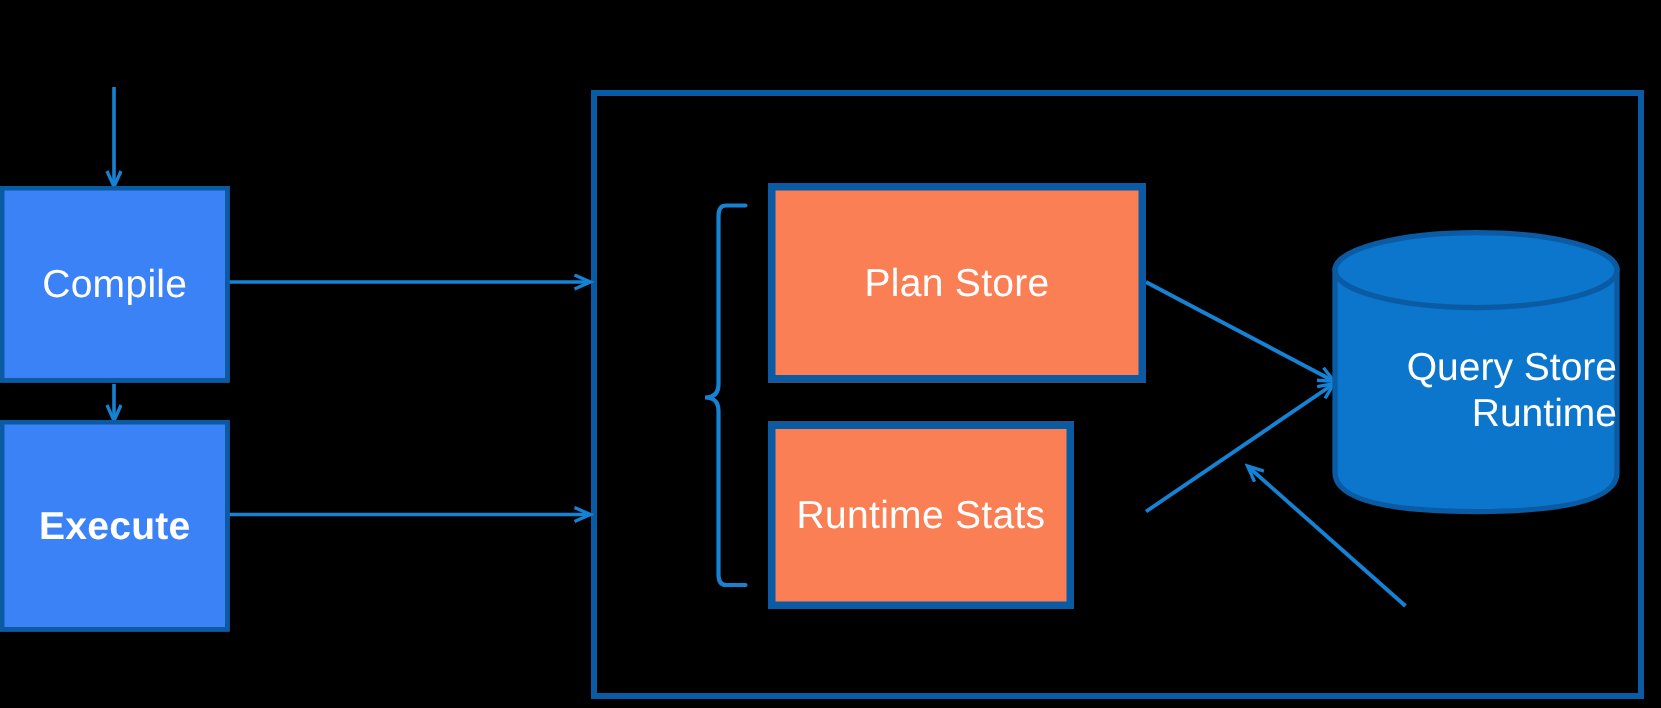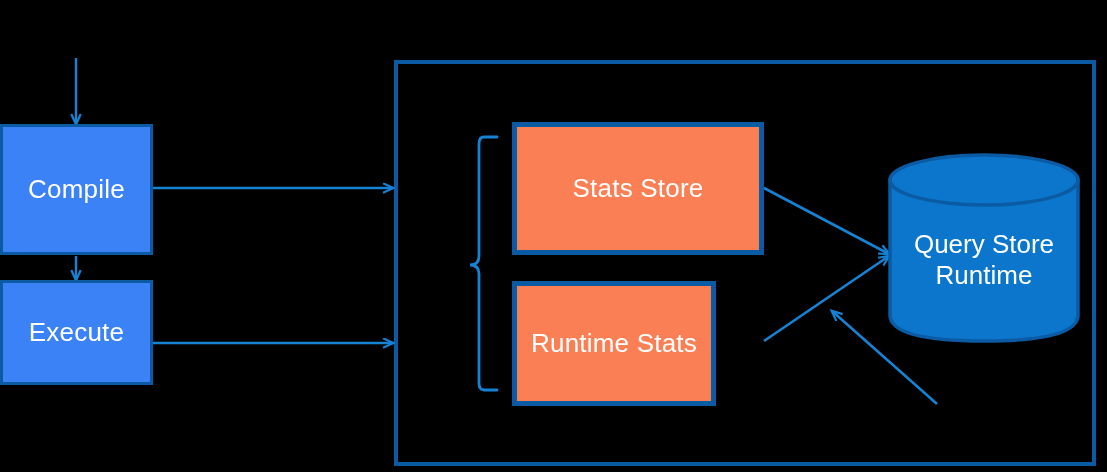--- a/index.html
+++ b/index.html
@@ -40,21 +40,21 @@
     border: 3px solid #0a5ba3;
   }
   .store-box {
     background: #fb7f55;
     border: 5px solid #0a5ba3;
   }
   .cyl-label {
     position: absolute;
     display: flex;
     flex-direction: column;
-    align-items: center;
+    align-items: flex-end;
     justify-content: center;
     color: #ffffff;
     font-size: 26px;
     line-height: 1.18;
     text-align: center;
     pointer-events: none;
   }
   .outer-frame {
     position: absolute;
     box-sizing: border-box;
@@ -99,26 +99,26 @@
     <g>
       <path d="M 890,180 L 890,315 Q 890,341 984,341 Q 1078,341 1078,315 L 1078,180 Z" fill="#0b76cc" stroke="#0a5ba3" stroke-width="3.5"></path>
       <ellipse cx="984" cy="180" rx="94" ry="25" fill="#0b76cc" stroke="#0a5ba3" stroke-width="3.5"></ellipse>
     </g>
   </svg>
 
   <div class="box proc-box" style="left:0px; top:124px; width:153px; height:131px;">
     <span>Compile</span>
   </div>
 
-  <div class="box proc-box" style="left:0px; top:280px; width:153px; height:105px;">
+  <div class="box proc-box" style="left:0px; top:280px; width:153px; height:141px;font-weight:bold;">
     <span>Execute</span>
   </div>
 
   <div class="box store-box" style="left:512px; top:122px; width:252px; height:133px;">
-    <span>Stats Store</span>
+    <span>Plan Store</span>
   </div>
 
   <div class="box store-box" style="left:512px; top:281px; width:204px; height:125px;">
     <span>Runtime Stats</span>
   </div>
 
   <div class="cyl-label" style="left:890px; top:195px; width:188px; height:130px;">
     <span>Query Store</span>
     <span>Runtime</span>
   </div>

